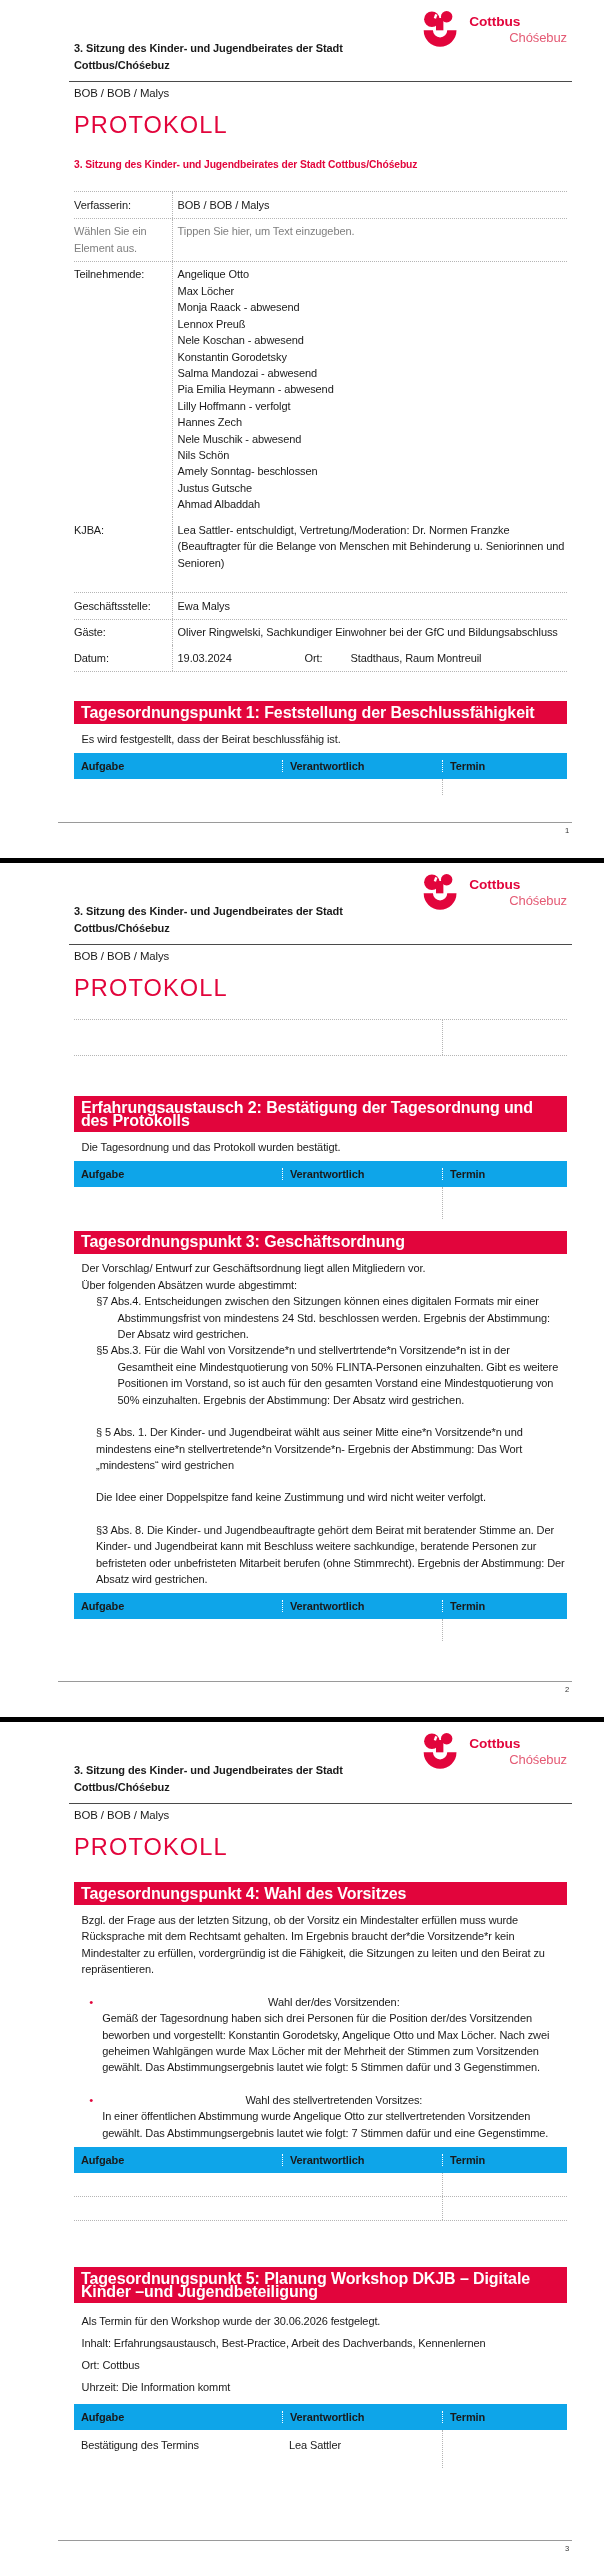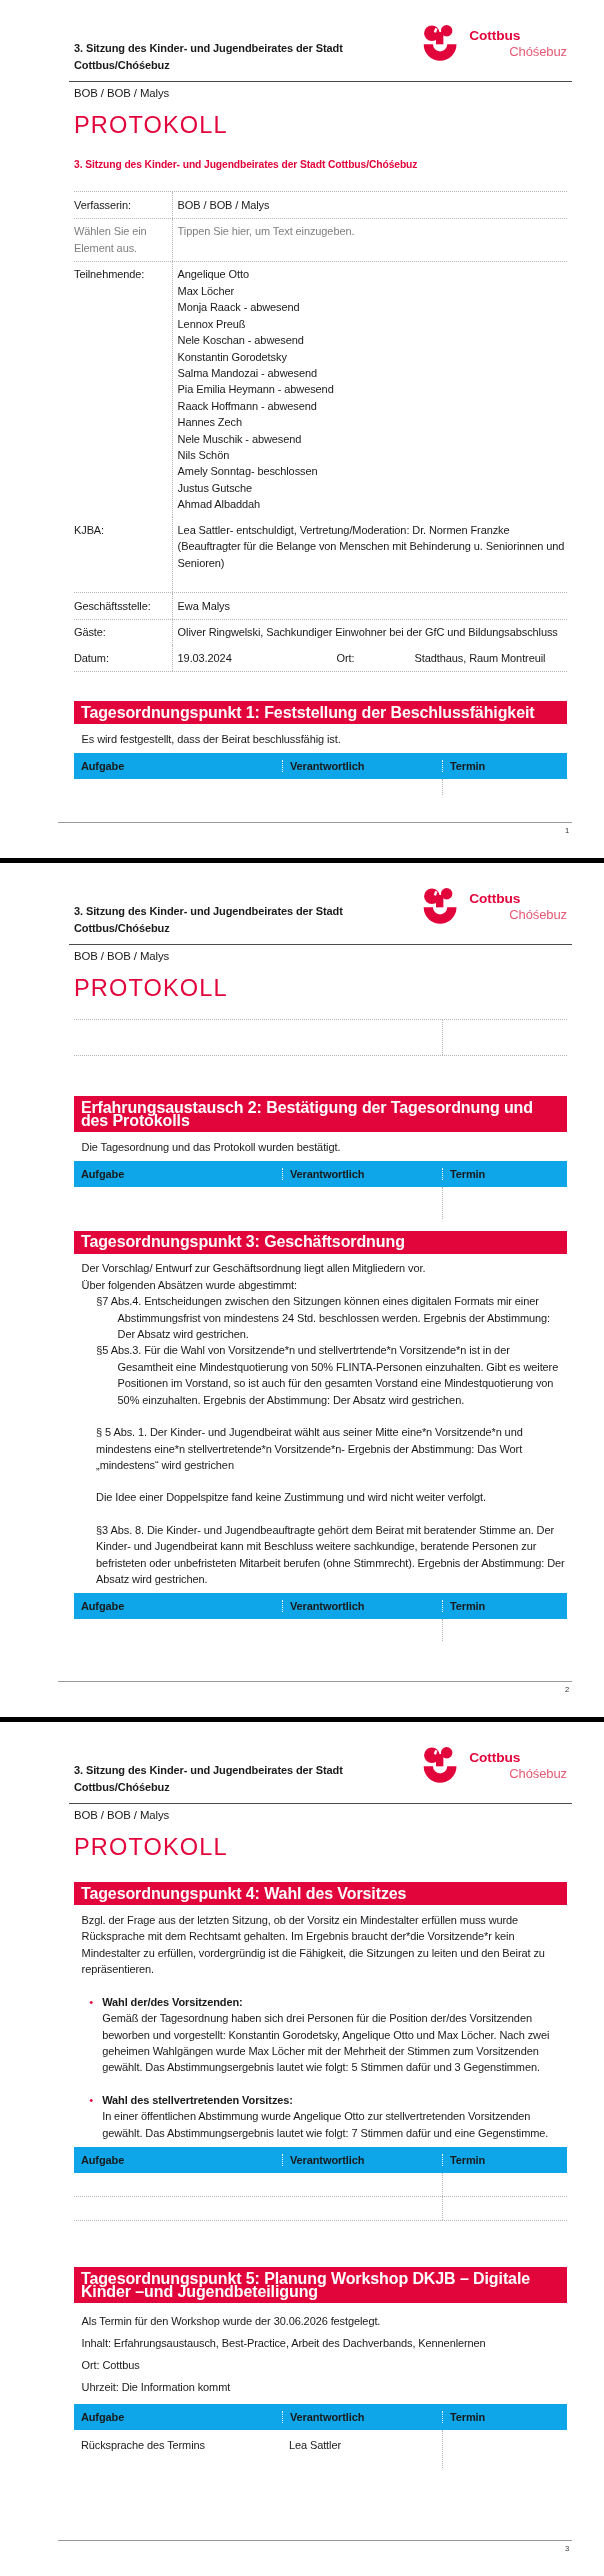--- a/index.html
+++ b/index.html
@@ -12,53 +12,53 @@
         padding:0 38px 0 74px;overflow:hidden;}
   #page1{top:0;height:858px;}
   #page2{top:863px;height:854px;}
   #page3{top:1722px;height:854px;}
   .page-sep{position:absolute;left:0;width:605px;height:5.3px;background:#000;}
   #sep1{top:858px;} #sep2{top:1717px;}
 
   
   .doc-header{position:relative;padding-top:40px;}
   .doc-title{font-weight:bold;font-size:11px;line-height:17px;width:328px;}
-  .logo{position:absolute;right:0;top:23px;display:flex;align-items:center;}
+  .logo{position:absolute;right:0;top:9px;display:flex;align-items:center;}
   .logo-mark{width:43px;height:41px;margin-right:6.9px;}
   .logo-text{line-height:15.2px;}
   .logo-l1{color:#e2053c;font-weight:bold;font-size:13.7px;}
   .logo-l2{color:#e45a74;font-size:13px;margin-left:40px;}
   .header-rule{border-bottom:1.5px solid #4a4a4a;margin-left:-5.3px;width:503px;margin-top:6.9px;}
   .author{font-size:11.4px;margin-top:3px;line-height:16px;}
   .protokoll{color:#e2053c;font-size:23.6px;line-height:27.4px;letter-spacing:1.1px;margin-top:10.7px;font-weight:400;}
 
   
   .section-title-red{color:#e2053c;font-weight:bold;font-size:10.3px;margin-top:20px;}
   .info-table{margin-top:21.3px;border-top:0.8px dotted #b5b5b5;}
   .info-row{display:flex;border-bottom:0.8px dotted #b5b5b5;}
   .info-row.nb{border-bottom:none;justify-content:center;}
   .info-label{width:99px;box-sizing:border-box;border-right:0.8px dotted #b5b5b5;
               padding:4.6px 6.1px 4.6px 0;line-height:16.4px;flex-shrink:0;}
   .info-value{flex:1;padding:4.6px 0 4.6px 4.6px;line-height:16.4px;}
   .muted{color:#7f7f7f;}
   .pad-bottom-lg{padding-bottom:21.3px;}
-  .datum-value{display:flex;gap:32px;}
+  .datum-value{display:flex;}
   .datum-date{width:127px;}
   .datum-ort-label{width:46px;}
 
   
   .top-banner{background:#e2053c;color:#fff;font-weight:bold;font-size:16px;
               line-height:13px;padding:4.6px 7.6px 5.3px 6.9px;}
   .top-body{padding:6.9px 1.5px 6.1px 7.6px;line-height:16.4px;}
   .p-hang{padding-left:36px;text-indent:-21.3px;}
   .p-indent{padding-left:14.5px;}
   .gap{margin-top:16px;}
   .bullet{display:flex;margin-top:16px;padding-left:7.6px;}
   .bullet-dot{color:#e2053c;width:13px;flex-shrink:0;font-size:11.4px;}
-  .bullet-head{font-weight:bold;}
+  .bullet-head{font-weight:normal;text-align:center;}
   .top5-lines div{line-height:22px;}
 
   
   .task-header{display:flex;background:#0ea5e9;font-weight:bold;height:26px;align-items:center;}
   .tc1{width:208px;box-sizing:border-box;padding-left:6.9px;}
   .tc2{width:160px;box-sizing:border-box;padding-left:6.9px;border-left:0.8px dotted #fff;}
   .tc3{flex:1;box-sizing:border-box;padding-left:6.9px;border-left:0.8px dotted #fff;}
   .task-stub{position:relative;}
   .task-stub::before{content:'';position:absolute;left:368px;top:0;bottom:0;
                      border-left:0.8px dotted #b5b5b5;}
@@ -123,21 +123,21 @@
       <div class="info-label">Teilnehmende:</div>
       <div class="info-value">
           <div>Angelique Otto</div>
           <div>Max Löcher</div>
           <div>Monja Raack - abwesend</div>
           <div>Lennox Preuß</div>
           <div>Nele Koschan - abwesend</div>
           <div>Konstantin Gorodetsky</div>
           <div>Salma Mandozai - abwesend</div>
           <div>Pia Emilia Heymann - abwesend</div>
-          <div>Raack Hoffmann - abwesend</div>
+          <div>Lilly Hoffmann - verfolgt</div>
           <div>Hannes Zech</div>
           <div>Nele Muschik - abwesend</div>
           <div>Nils Schön</div>
           <div>Amely Sonntag- beschlossen</div>
           <div>Justus Gutsche</div>
           <div>Ahmad Albaddah</div>
         </div>
     </div>
     <div class="info-row">
       <div class="info-label">KJBA:</div>
@@ -303,21 +303,21 @@
         <div>Inhalt: Erfahrungsaustausch, Best-Practice, Arbeit des Dachverbands, Kennenlernen</div>
         <div>Ort: Cottbus</div>
         <div>Uhrzeit: Die Information kommt</div>
       </div>
     <div class="task-header">
       <div class="tc1">Aufgabe</div>
       <div class="tc2">Verantwortlich</div>
       <div class="tc3">Termin</div>
     </div>
     <div class="task-row">
-      <div class="cell tc1">Rücksprache des Termins</div>
+      <div class="cell tc1">Bestätigung des Termins</div>
       <div class="cell tc2" style="border-left:none">Lea Sattler</div>
       <div class="cell tc3" style="border-left:none"></div>
     </div>
   </div>
 
   <div class="footer">
     <div class="footer-rule"></div>
     <div class="footer-num">3</div>
   </div>
 </section>

